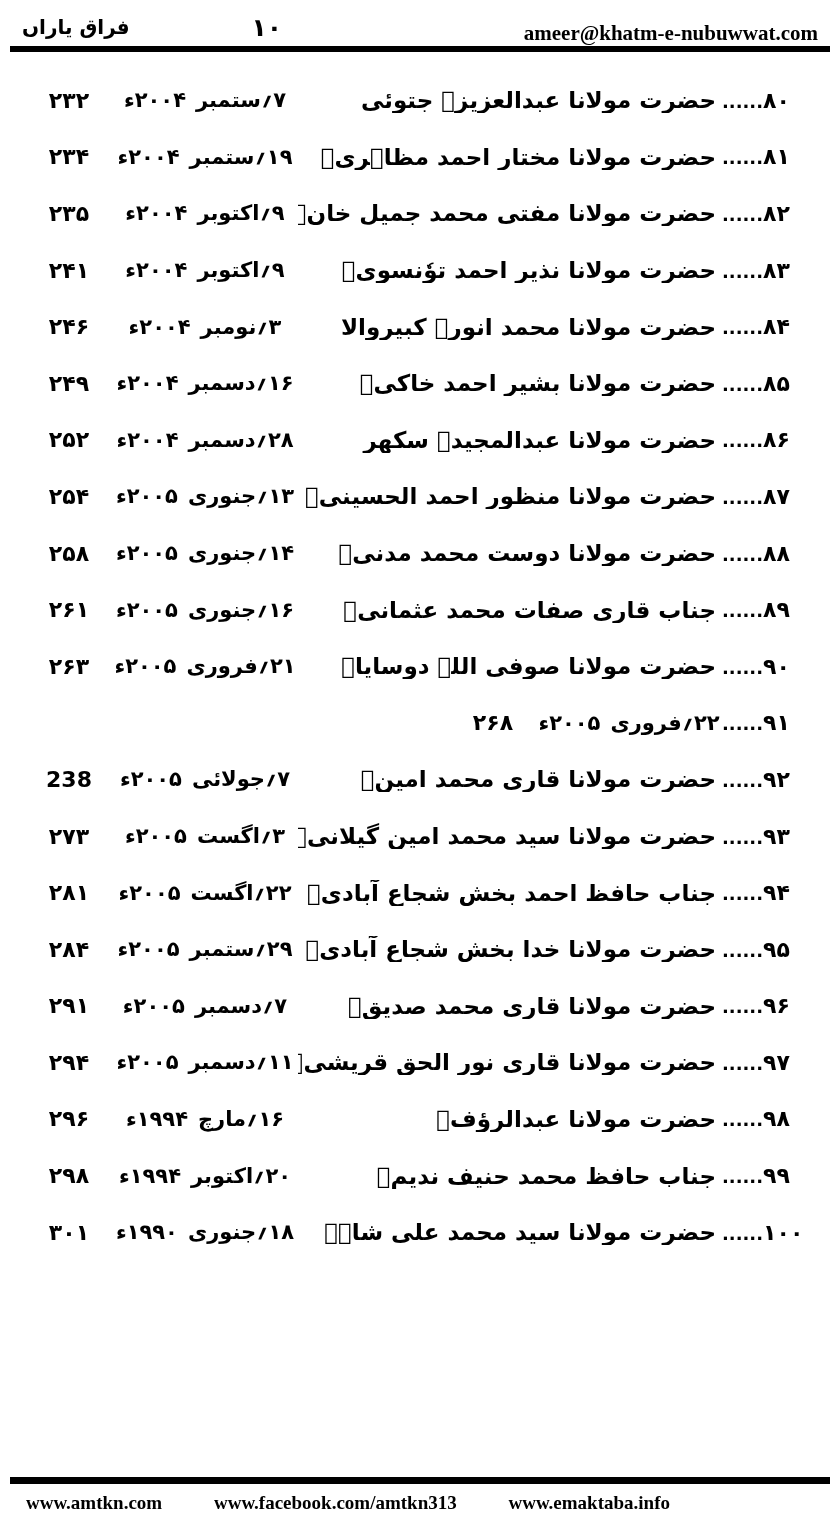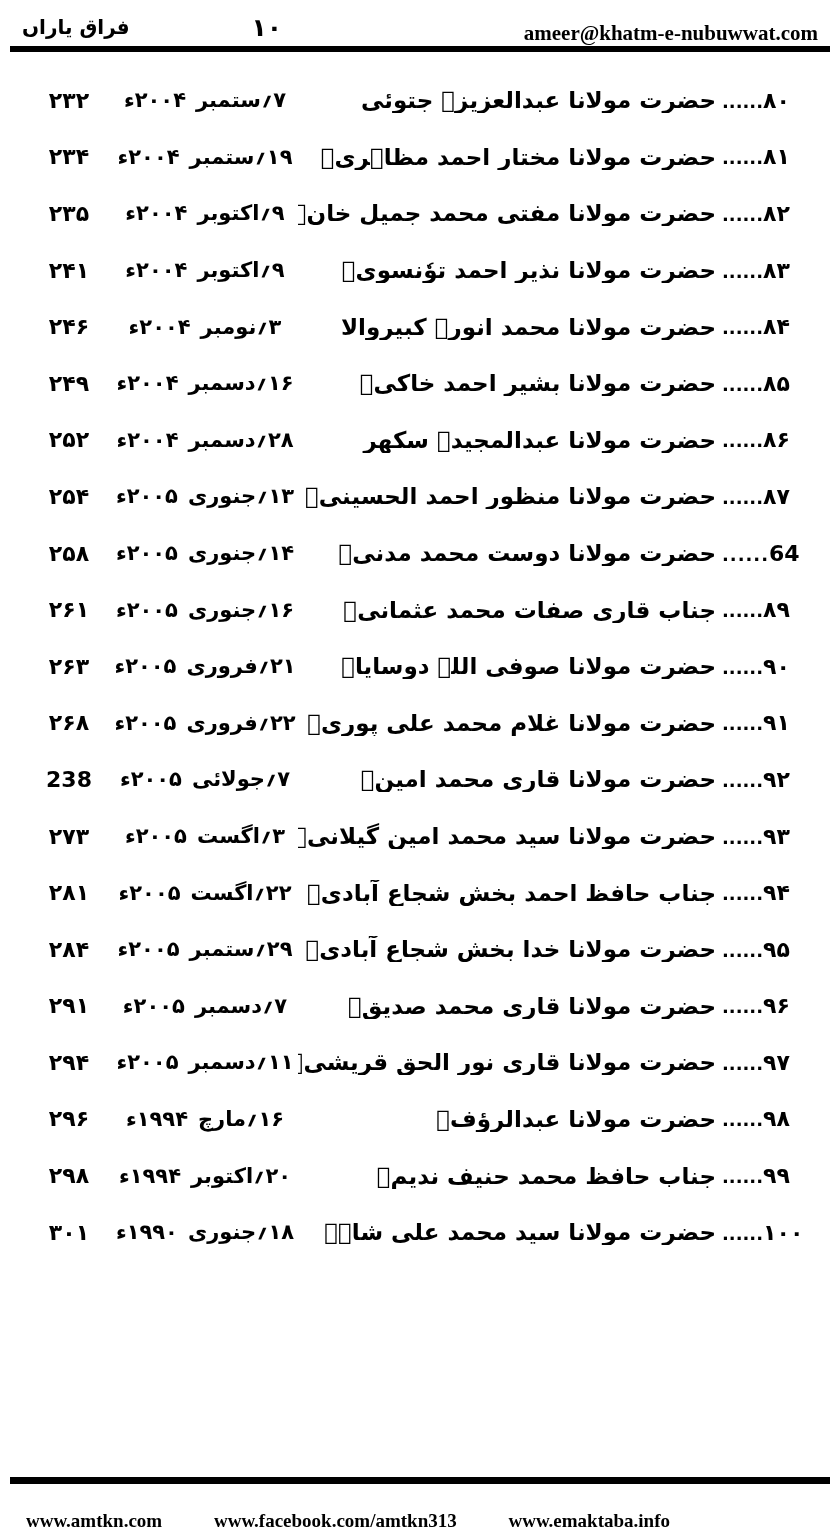--- a/index.html
+++ b/index.html
@@ -143,21 +143,21 @@
   }
   .footer {
     position: absolute;
     bottom: 8px;
     left: 0;
     width: 696px;
     height: 40px;
     box-sizing: border-box;
     padding: 0 26px;
     display: flex;
-    align-items: flex-end;
+    align-items: flex-start;
     justify-content: space-between;
     direction: ltr;
   }
   .footer a, .footer span.flink {
     font-family: "Liberation Serif", serif;
     font-size: 19px;
     font-weight: bold;
     color: #000;
     text-decoration: none;
     white-space: nowrap;
@@ -220,40 +220,39 @@
         <div class="col-date"><span class="d-day">۲۸؍دسمبر</span><span>۲۰۰۴ء</span></div>
         <div class="col-page">۲۵۲</div>
       </div>
       <div class="toc-row">
         <div class="col-index"><span>۸۷</span><span class="dots">......</span></div>
         <div class="col-title">حضرت مولانا منظور احمد الحسینیؒ</div>
         <div class="col-date"><span class="d-day">۱۳؍جنوری</span><span>۲۰۰۵ء</span></div>
         <div class="col-page">۲۵۴</div>
       </div>
       <div class="toc-row">
-        <div class="col-index"><span>64</span><span class="dots">......</span></div>
+        <div class="col-index"><span>۸۸</span><span class="dots">......</span></div>
         <div class="col-title">حضرت مولانا دوست محمد مدنیؒ</div>
         <div class="col-date"><span class="d-day">۱۴؍جنوری</span><span>۲۰۰۵ء</span></div>
         <div class="col-page">۲۵۸</div>
       </div>
       <div class="toc-row">
         <div class="col-index"><span>۸۹</span><span class="dots">......</span></div>
         <div class="col-title">جناب قاری صفات محمد عثمانیؒ</div>
         <div class="col-date"><span class="d-day">۱۶؍جنوری</span><span>۲۰۰۵ء</span></div>
         <div class="col-page">۲۶۱</div>
       </div>
       <div class="toc-row">
         <div class="col-index"><span>۹۰</span><span class="dots">......</span></div>
         <div class="col-title">حضرت مولانا صوفی اللہ دوسایاؒ</div>
         <div class="col-date"><span class="d-day">۲۱؍فروری</span><span>۲۰۰۵ء</span></div>
         <div class="col-page">۲۶۳</div>
       </div>
       <div class="toc-row">
         <div class="col-index"><span>۹۱</span><span class="dots">......</span></div>
-        <div class="col-title">حضرت مولانا غلام محمد علی پوریؒ</div>
         <div class="col-date"><span class="d-day">۲۲؍فروری</span><span>۲۰۰۵ء</span></div>
         <div class="col-page">۲۶۸</div>
       </div>
       <div class="toc-row">
         <div class="col-index"><span>۹۲</span><span class="dots">......</span></div>
         <div class="col-title">حضرت مولانا قاری محمد امینؒ</div>
         <div class="col-date"><span class="d-day">۷؍جولائی</span><span>۲۰۰۵ء</span></div>
         <div class="col-page">238</div>
       </div>
       <div class="toc-row">

